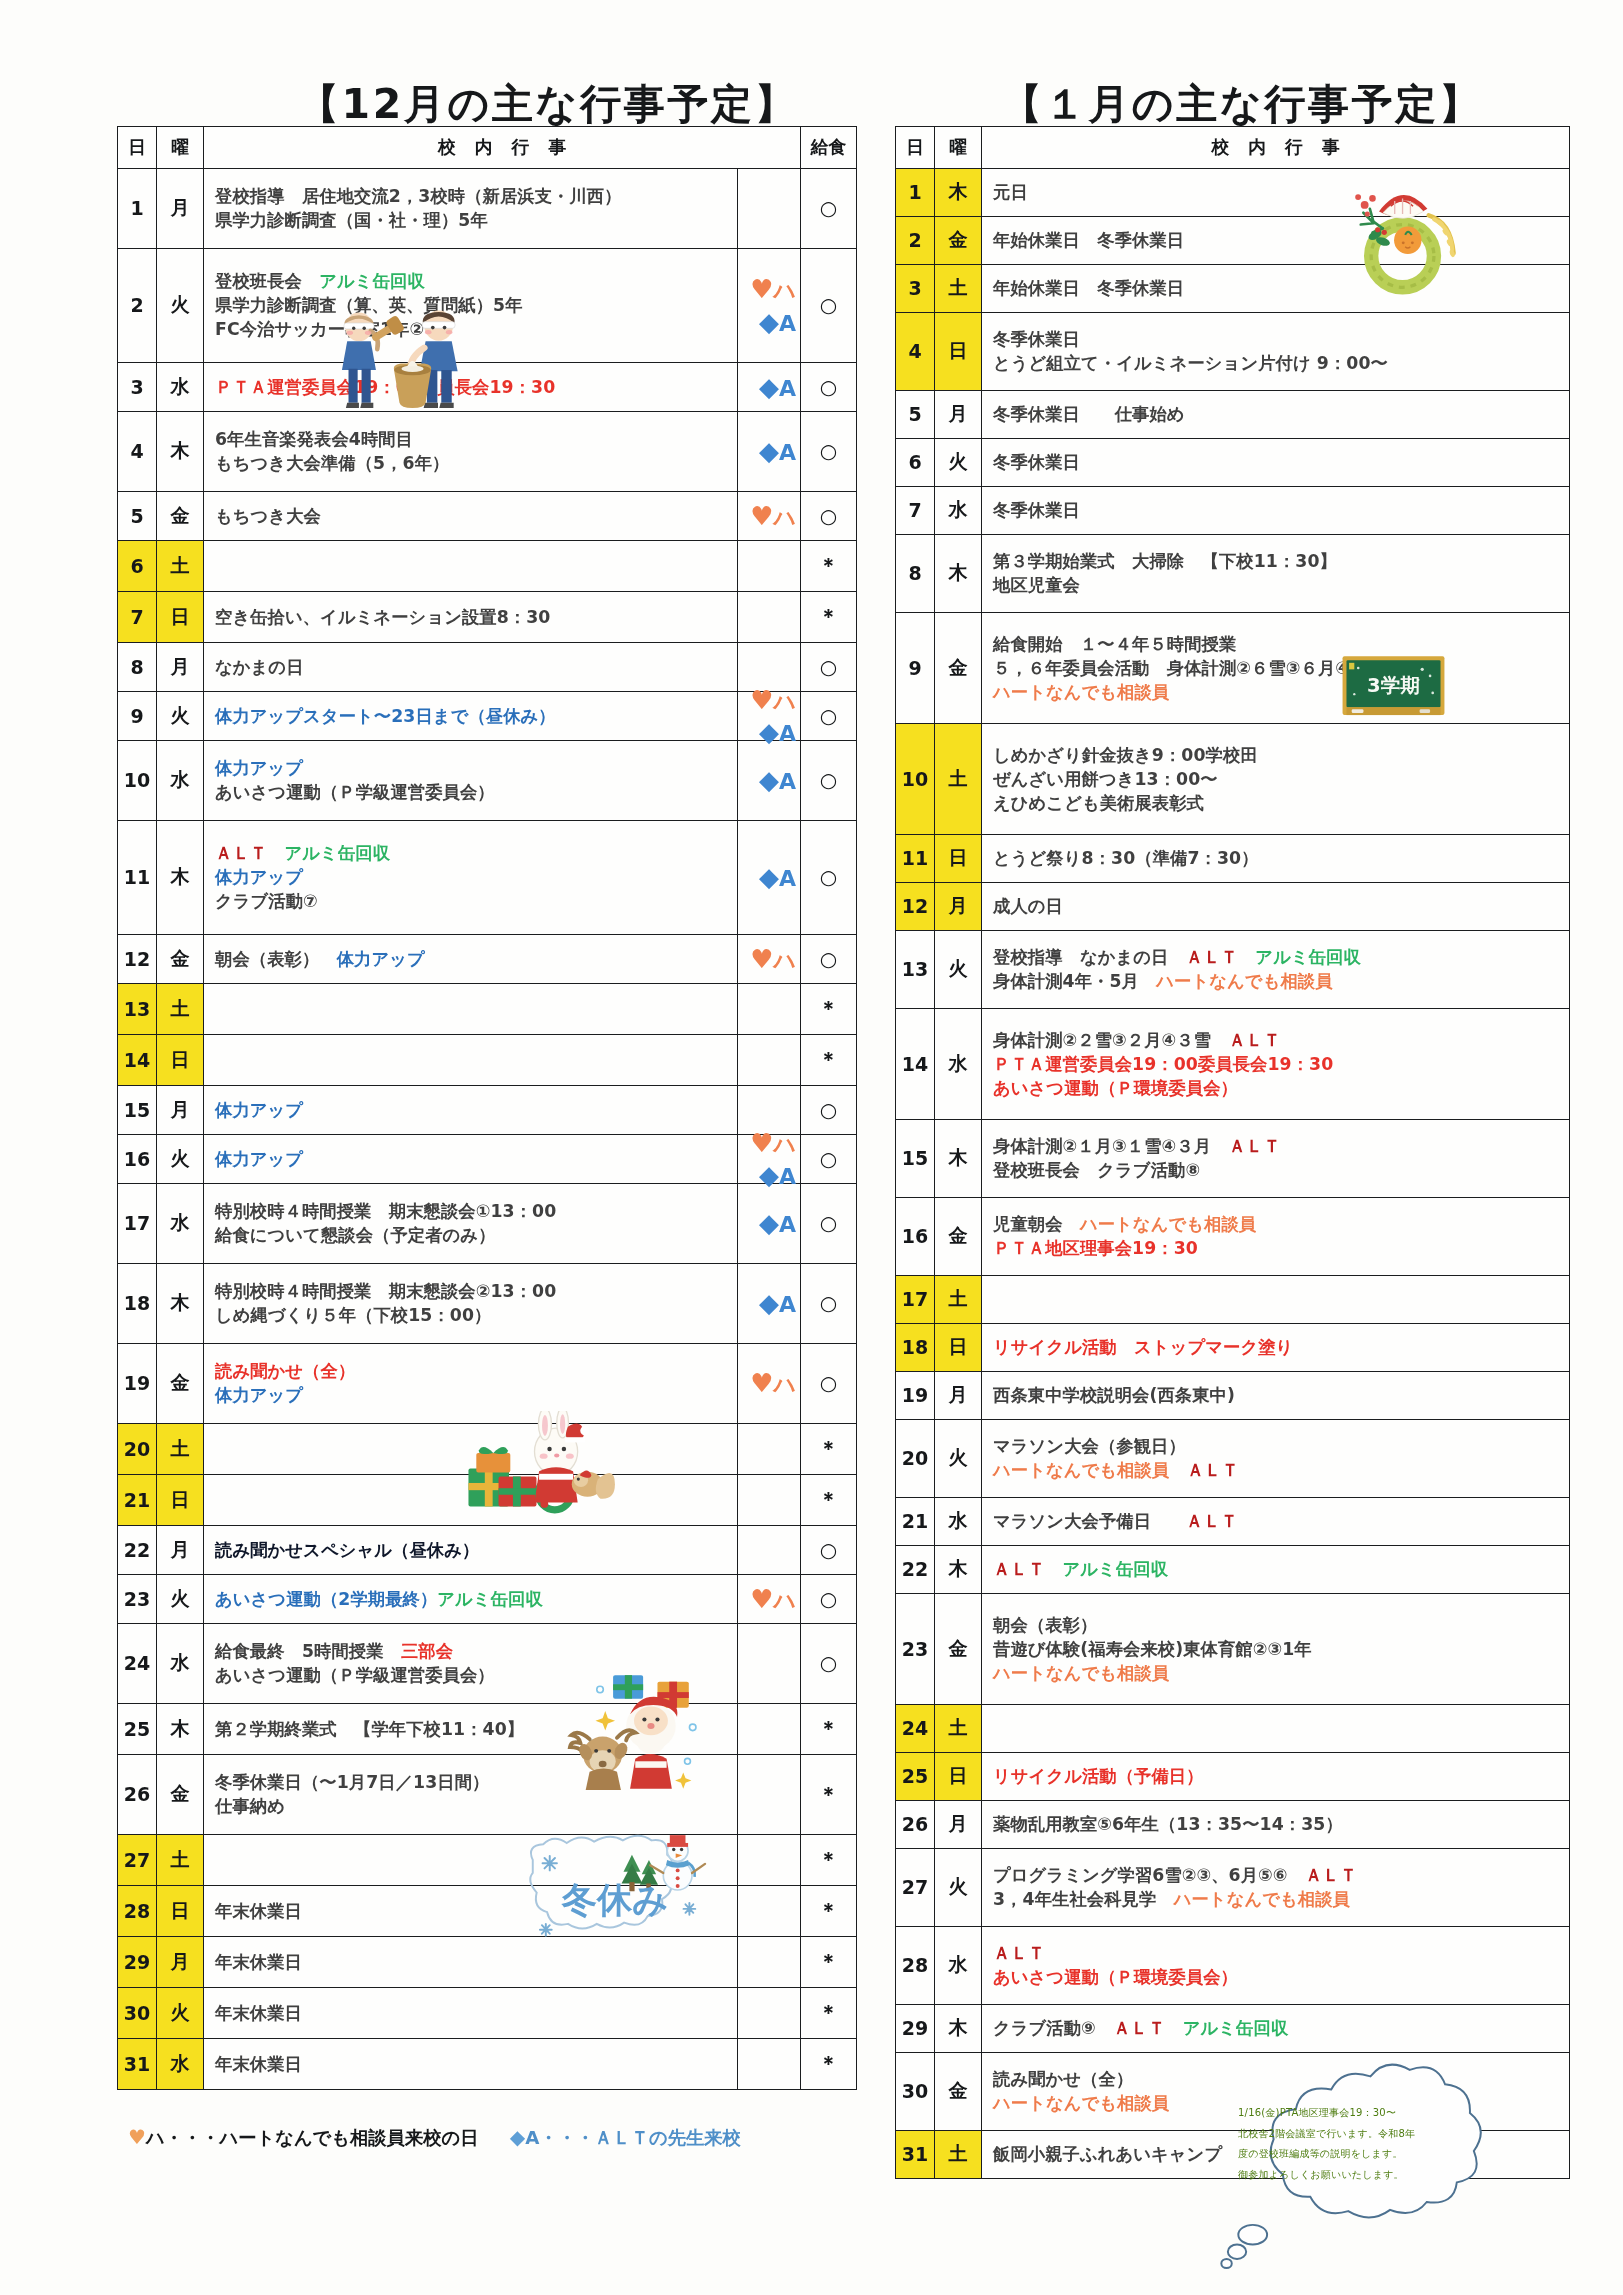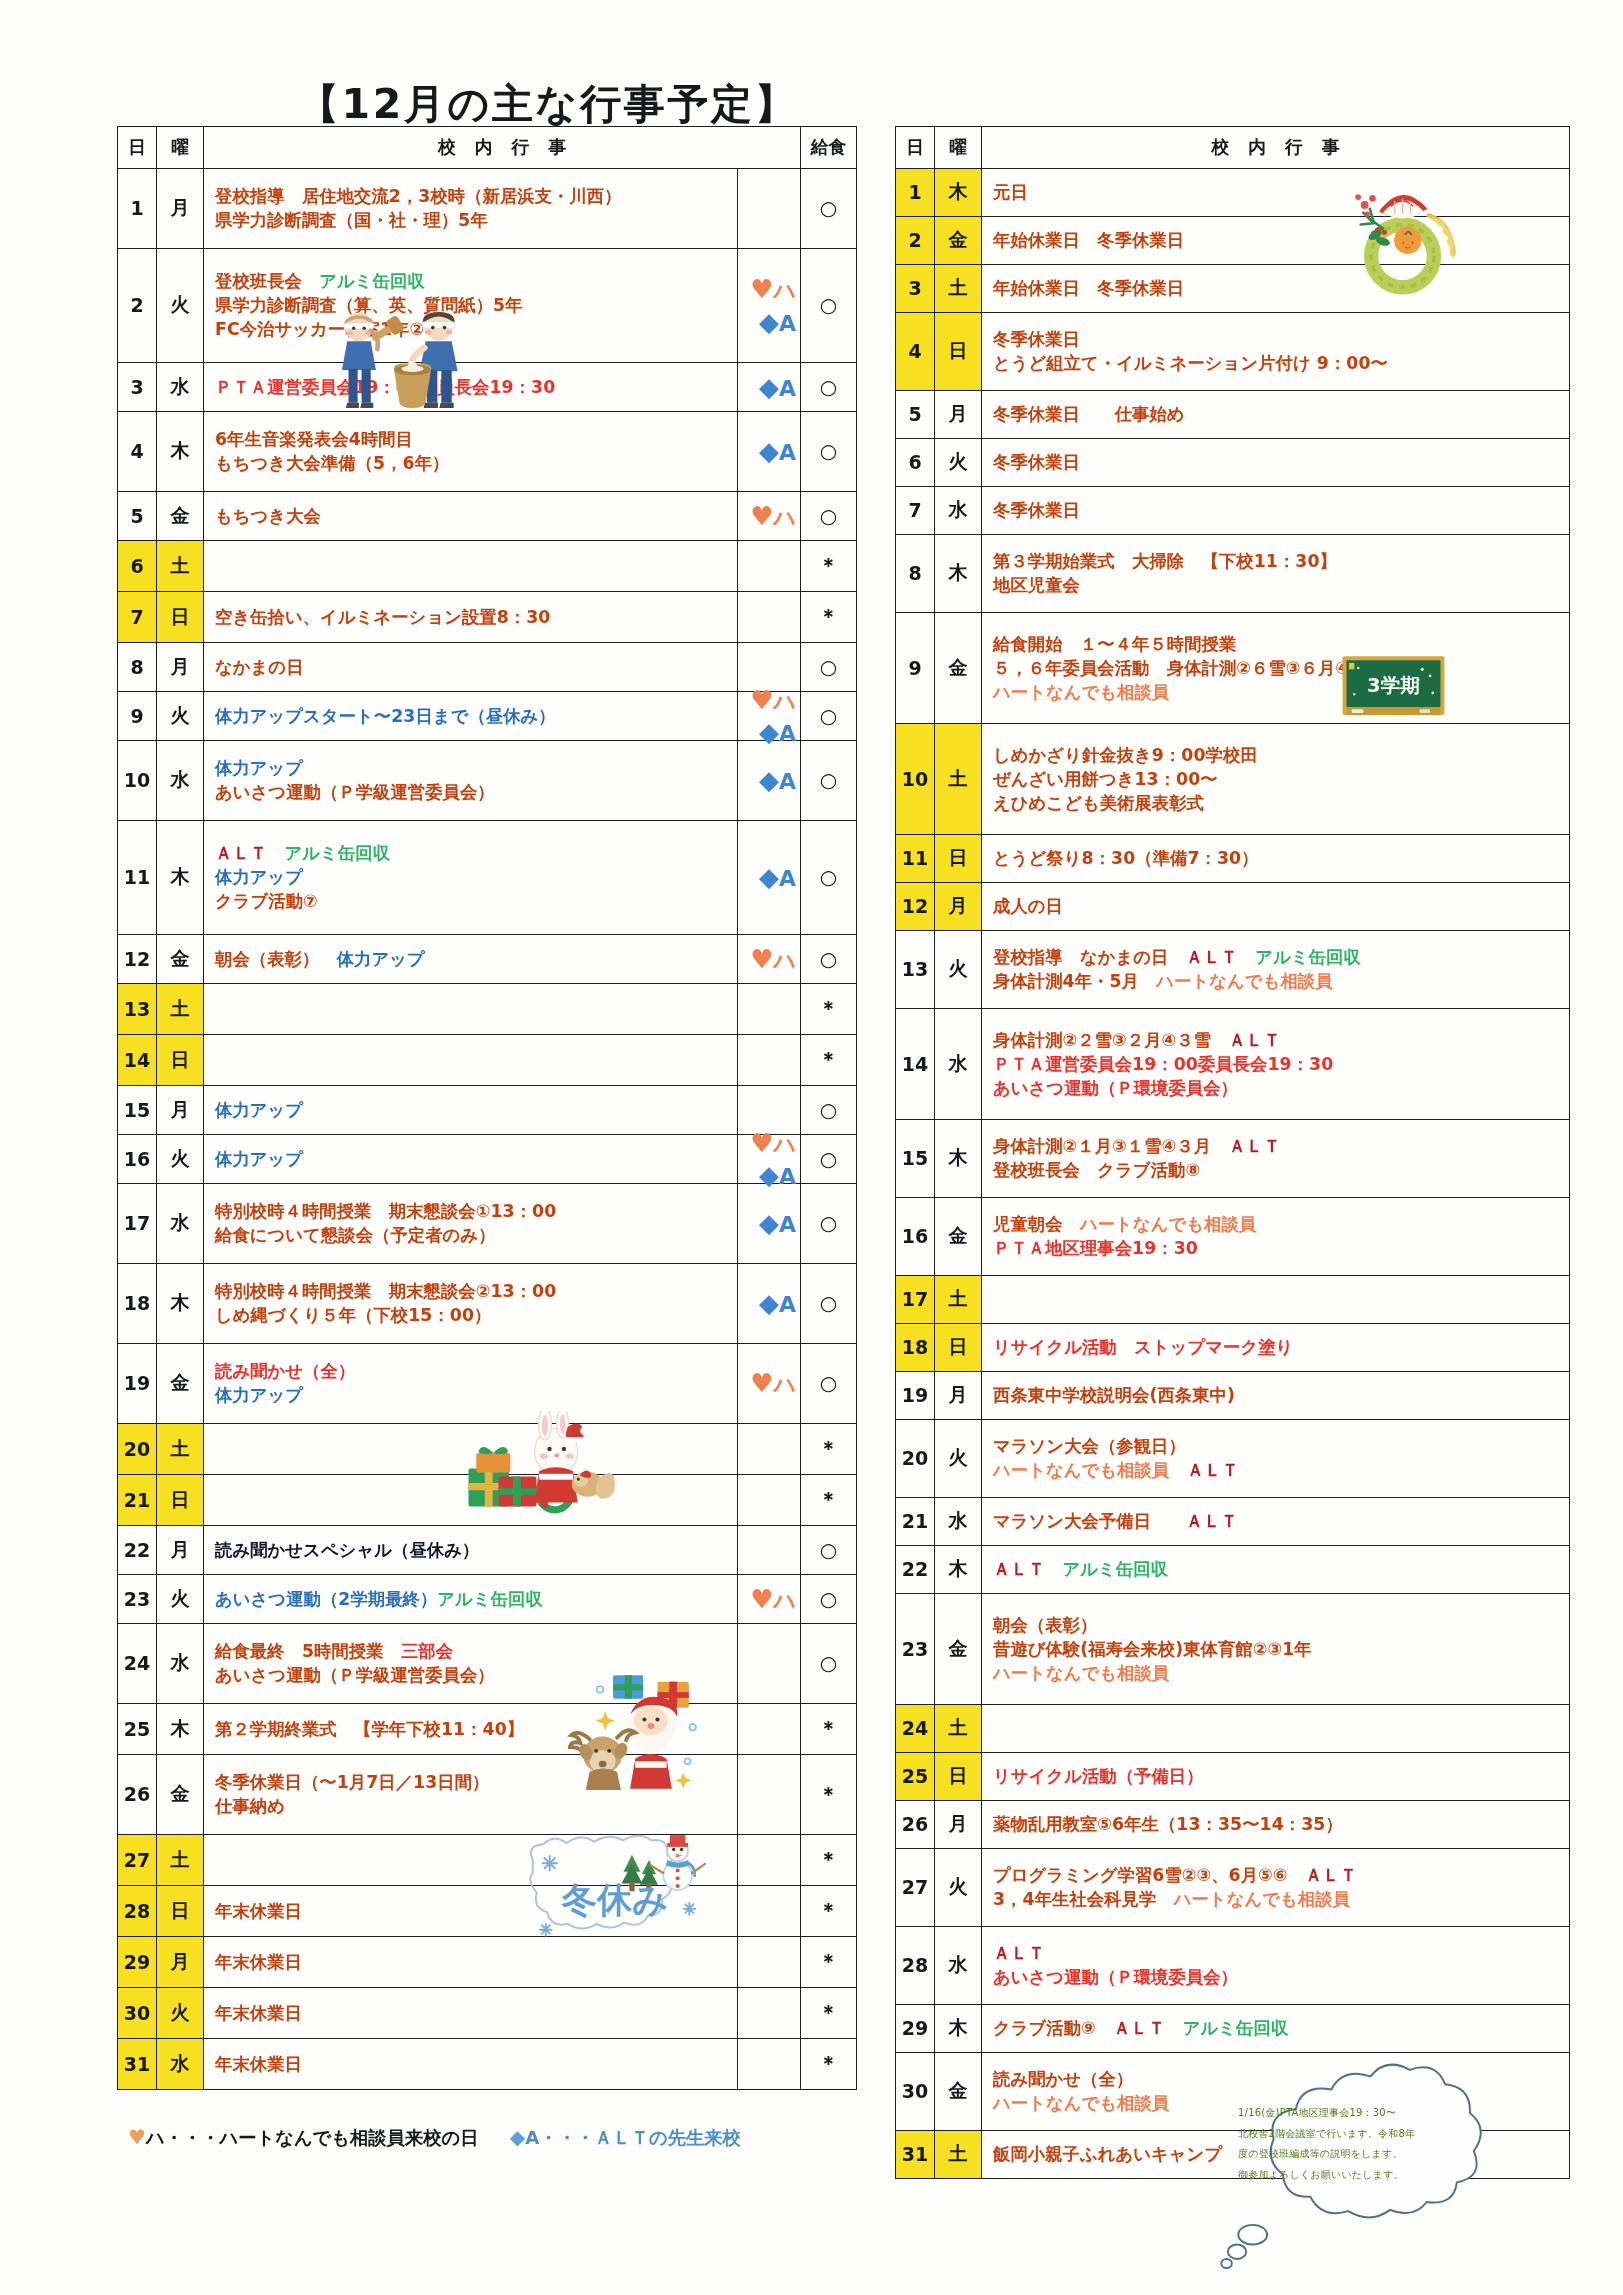--- a/index.html
+++ b/index.html
@@ -79,21 +79,21 @@
   .ln{
     display:block;
     font-size:17.3px;
     line-height:1.28;
     font-weight:bold;
     white-space:nowrap;
     letter-spacing:0.1px;
   }
   .ln + .ln{margin-top:2px;}
   .seg{display:inline;}
-  .c-blk{color:#c2410c;}
+  .c-blk{color:#404040;}
   .c-blue{color:#2a6fba;}
   .c-red{color:#e8322a;}
   .c-green{color:#2cb463;text-align:right;}
   .c-purple{color:#b91c1c;}
   .c-orange{color:#ef7b4a;}
   .c-pink{color:#0f172a;}
 
   
   .mk{
     position:absolute;
@@ -516,20 +516,21 @@
           <td class="c-dow hol">水</td>
           <td class="c-ev">
             <span class="ln"><span class="seg c-blk">年末休業日</span></span>
           </td>
           <td class="c-mark"></td>
           <td class="c-lunch">＊</td>
         </tr>
       </tbody>
   </table>
 
+  <div class="month-title" id="jan-title">【１月の主な行事予定】</div>
 
   <table id="jan-table">
     <colgroup>
       <col class="w-day">
         <col class="w-dow">
         <col>
     </colgroup>
     <thead>
       <tr>
         <th class="h-day">日</th>

